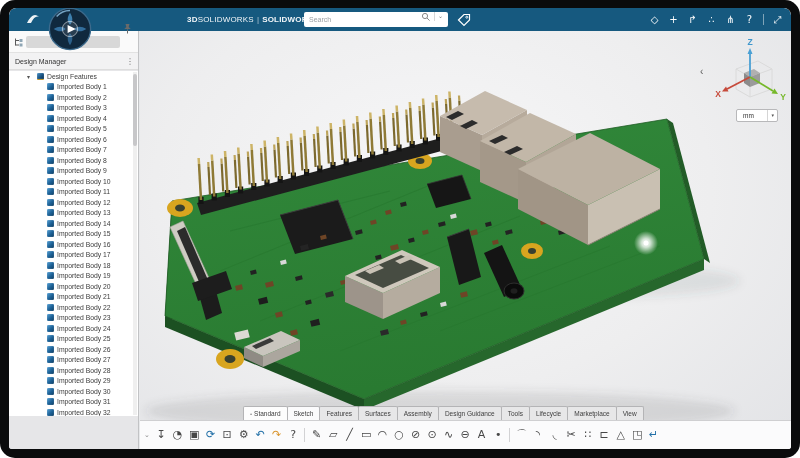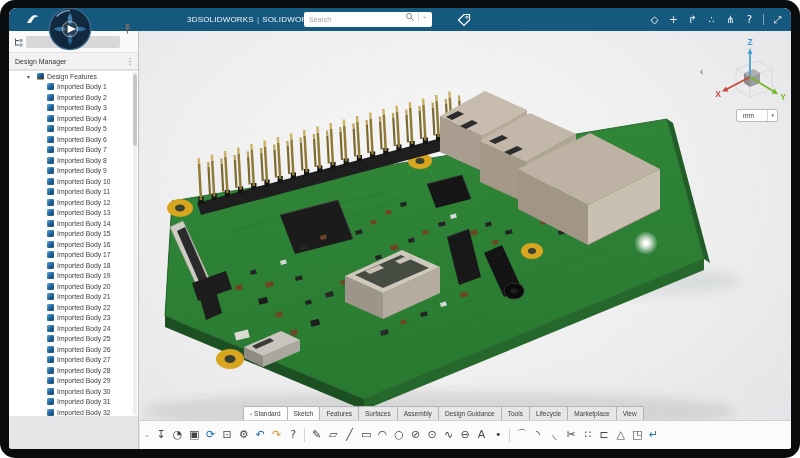--- a/index.html
+++ b/index.html
@@ -3,24 +3,24 @@
 <meta charset="utf-8">
 <style>
   html,body{margin:0;padding:0;background:#ffffff;}
   *{box-sizing:border-box;}
   .frame{position:relative;width:800px;height:458px;background:#0a0b0c;border-radius:15px;padding:8px 9px 9px 9px;font-family:"Liberation Sans",sans-serif;overflow:hidden;}
   .app{position:relative;width:782px;height:441px;background:#e8e9eb;border-radius:7px 7px 3px 3px;overflow:hidden;}
 
   
   .topbar{position:absolute;left:0;top:0;width:782px;height:23px;background:#16597f;border-radius:7px 7px 0 0;}
   .brand{position:absolute;left:178px;top:0;height:23px;line-height:23px;color:#f2f6f9;font-size:8px;letter-spacing:.2px;white-space:nowrap;}
-  .brand b{font-weight:normal;margin-top:44px;}
+  .brand b{font-weight:bold;margin-top:44px;}
   .brand .sep{margin:0 3px;opacity:.65;}
   .brand .caret{font-size:7px;margin-left:3px;opacity:.9;}
-  .searchbox{position:absolute;left:295px;top:4px;width:128px;height:15px;background:#fff;border-radius:2px;display:flex;}
+  .searchbox{position:absolute;left:295px;top:4px;width:144px;height:15px;background:#fff;border-radius:2px;display:flex;}
   .searchbox input{flex:1;border:0;outline:0;background:transparent;font-size:7px;color:#444;padding:0 0 0 5px;font-family:"Liberation Sans",sans-serif;}
   .searchbox input::placeholder{color:#9aa0a5;}
   .sdiv{width:1px;height:9px;background:#d7d7d7;margin:0 3px;}
   .scaret{font-size:6px;color:#777;padding-right:5px;}
   .tagbtn{position:absolute;left:448px;top:5px;width:14px;height:14px;}
   .tb-right{position:absolute;right:6px;top:0;height:23px;display:flex;align-items:center;gap:4px;}
   .tb-right .ticon{width:15px;text-align:center;color:#fff;font-size:10px;font-family:"DejaVu Sans",sans-serif;cursor:default;}
   .tb-right .tb-div{width:1px;height:11px;background:rgba(255,255,255,.45);margin:0 2px;}
   .logo3ds{position:absolute;left:16px;top:4px;}
   .compass{position:absolute;left:38px;top:-2px;width:46px;height:46px;z-index:40;}

